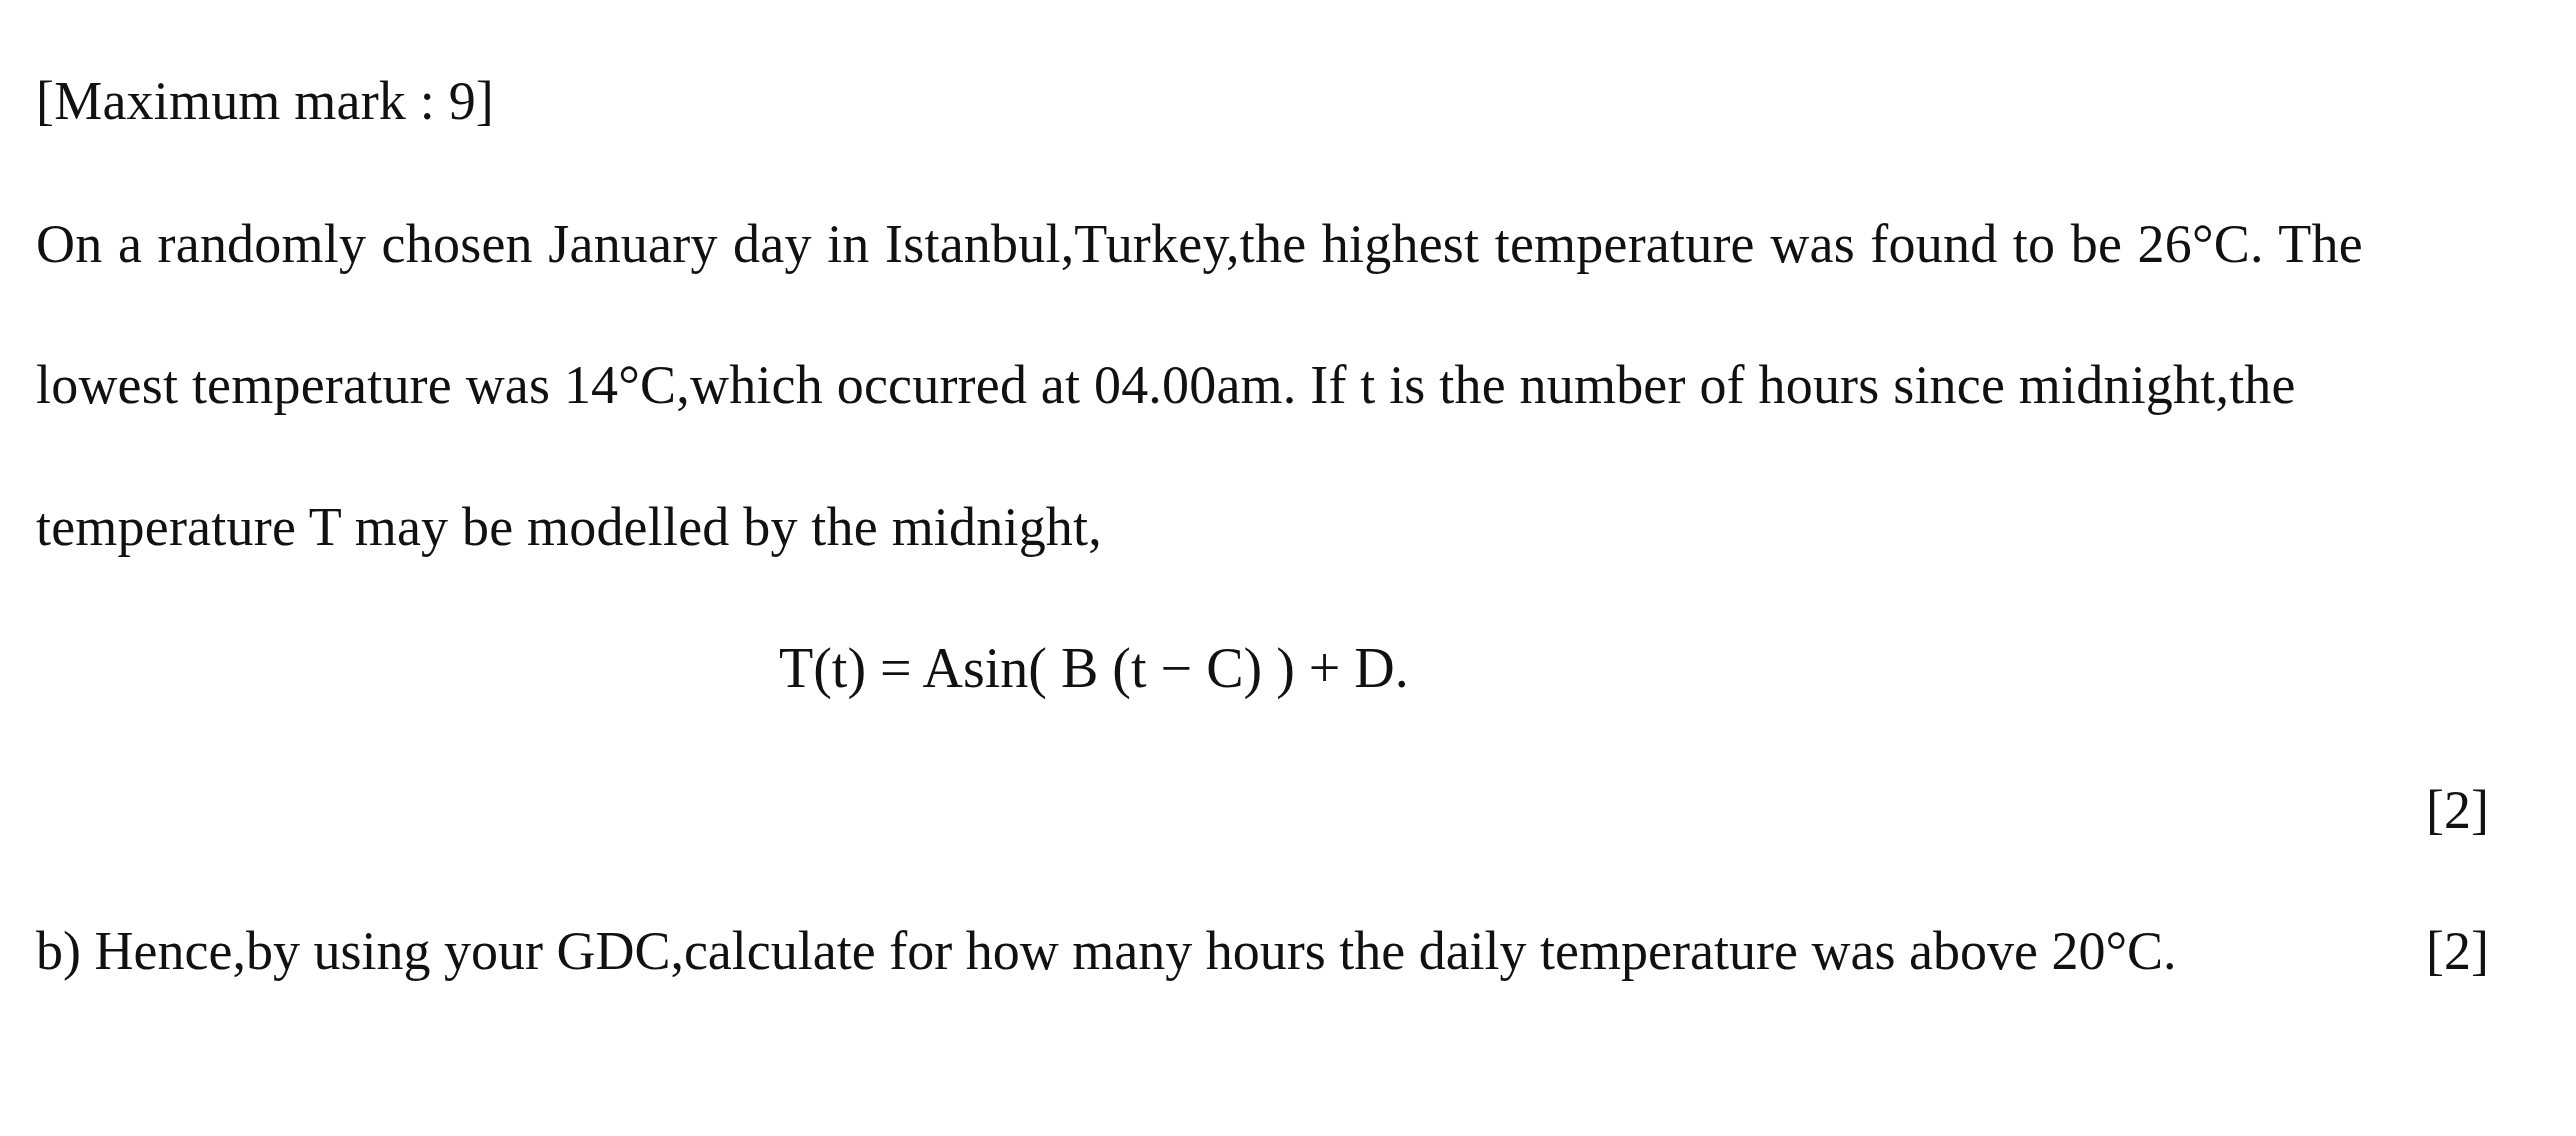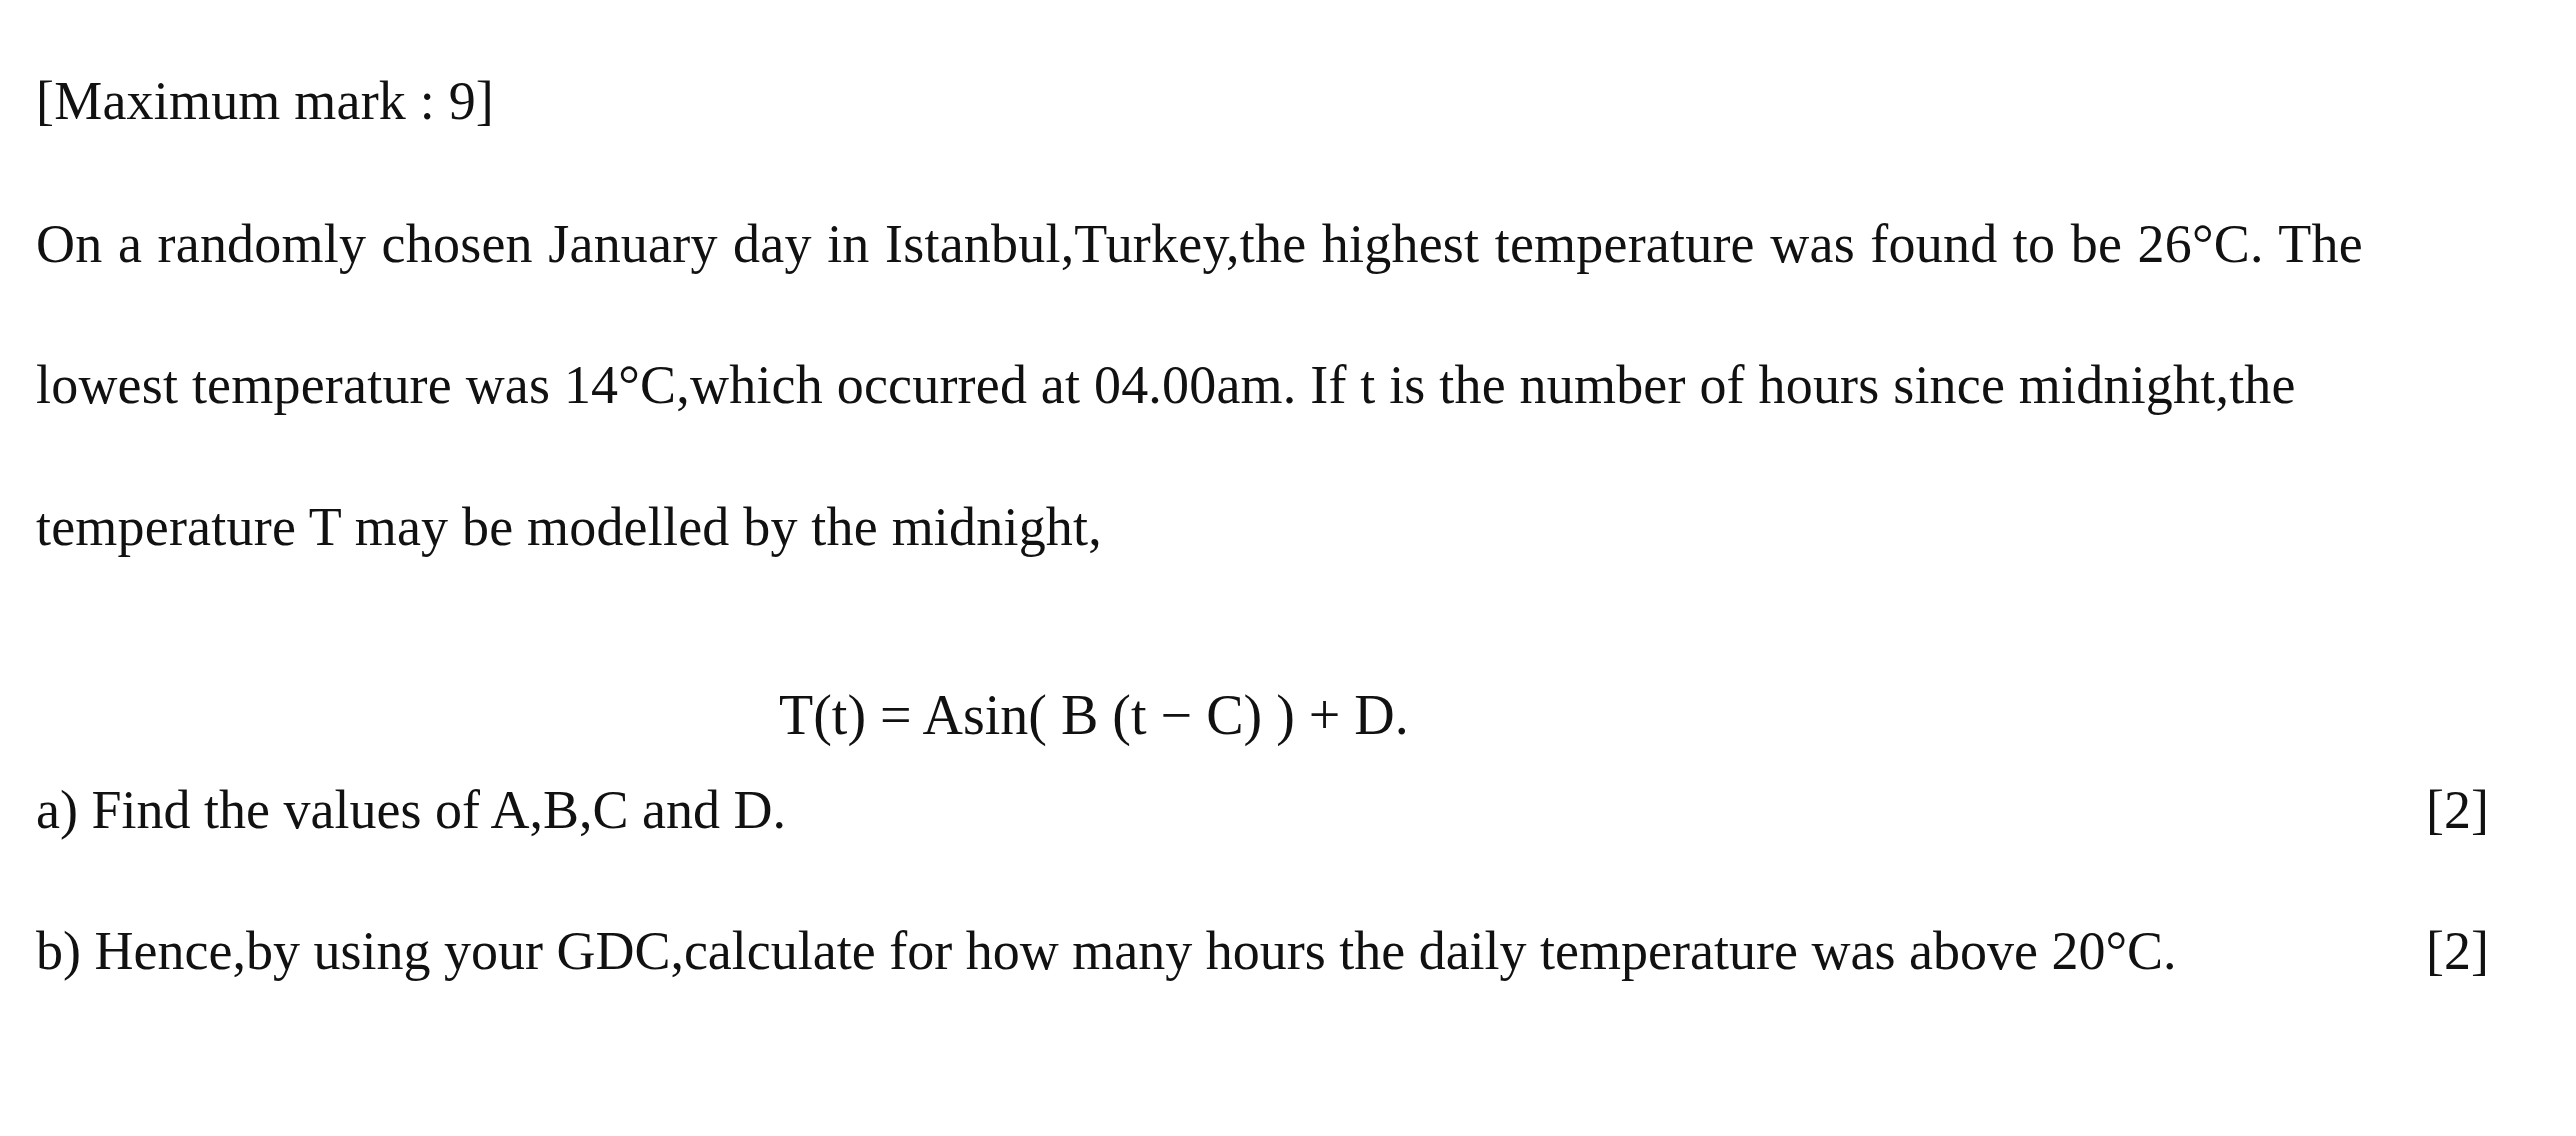--- a/index.html
+++ b/index.html
@@ -27,21 +27,20 @@
     .l1 { top: 217px; word-spacing: 1.8px; }
     .l2 { top: 358px; }
     .l3 { top: 500px; }
     .equation {
       position: absolute;
       top: 640px;
       left: 779px;
       font-size: 56px;
       line-height: 1;
       white-space: nowrap;
-      margin-top: 47px;
     }
     .part {
       position: absolute;
       left: 36px;
       right: 90px;
       font-size: 54px;
       line-height: 1;
       white-space: nowrap;
     }
     .part-a { top: 783px; }
@@ -58,21 +57,20 @@
 <div>
   <div class="line max-mark">[Maximum mark : 9]</div>
 
   <div class="line l1">On a randomly chosen January day in Istanbul,Turkey,the highest temperature was found to be 26°C. The</div>
   <div class="line l2">lowest temperature was 14°C,which occurred at 04.00am. If t is the number of hours since midnight,the</div>
   <div class="line l3">temperature T may be modelled by the midnight,</div>
 
   <div class="equation">T(t) = Asin( B (t − C) ) + D.</div>
 
   <div class="part part-a">
-    <span>a) Find the values of A,B,C and D.</span>
     <span class="mark">[2]</span>
   </div>
 
   <div class="part part-b">
     <span>b) Hence,by using your GDC,calculate for how many hours the daily temperature was above 20°C.</span>
     <span class="mark">[2]</span>
   </div>
 </div>
 
 

